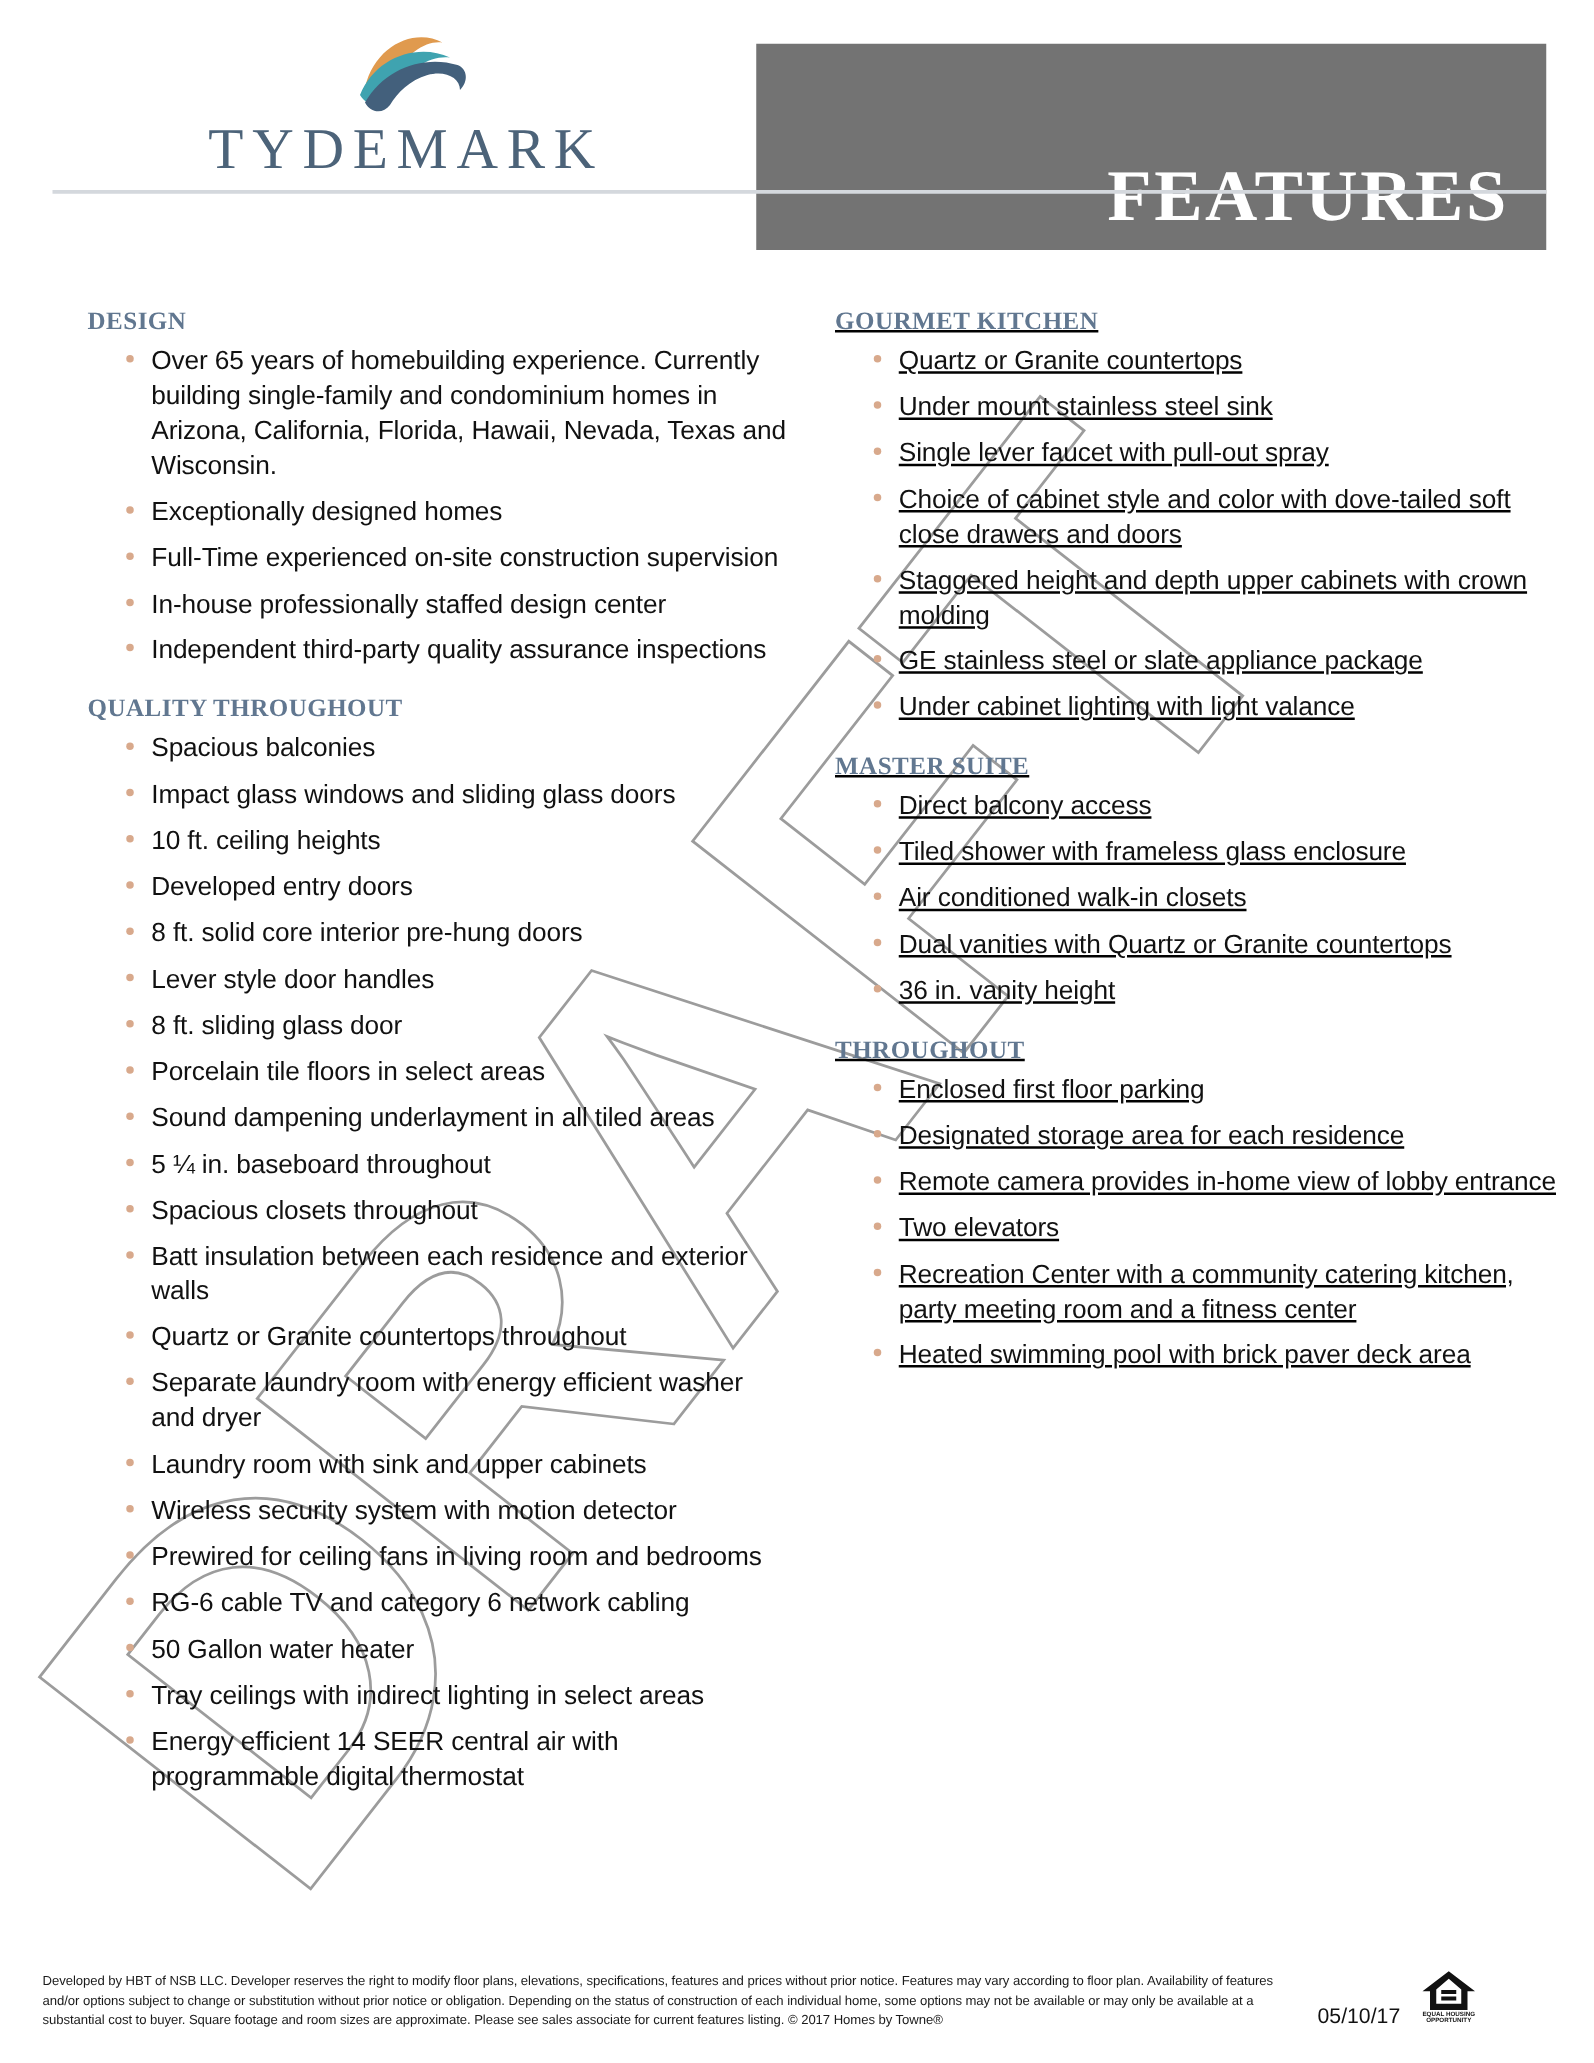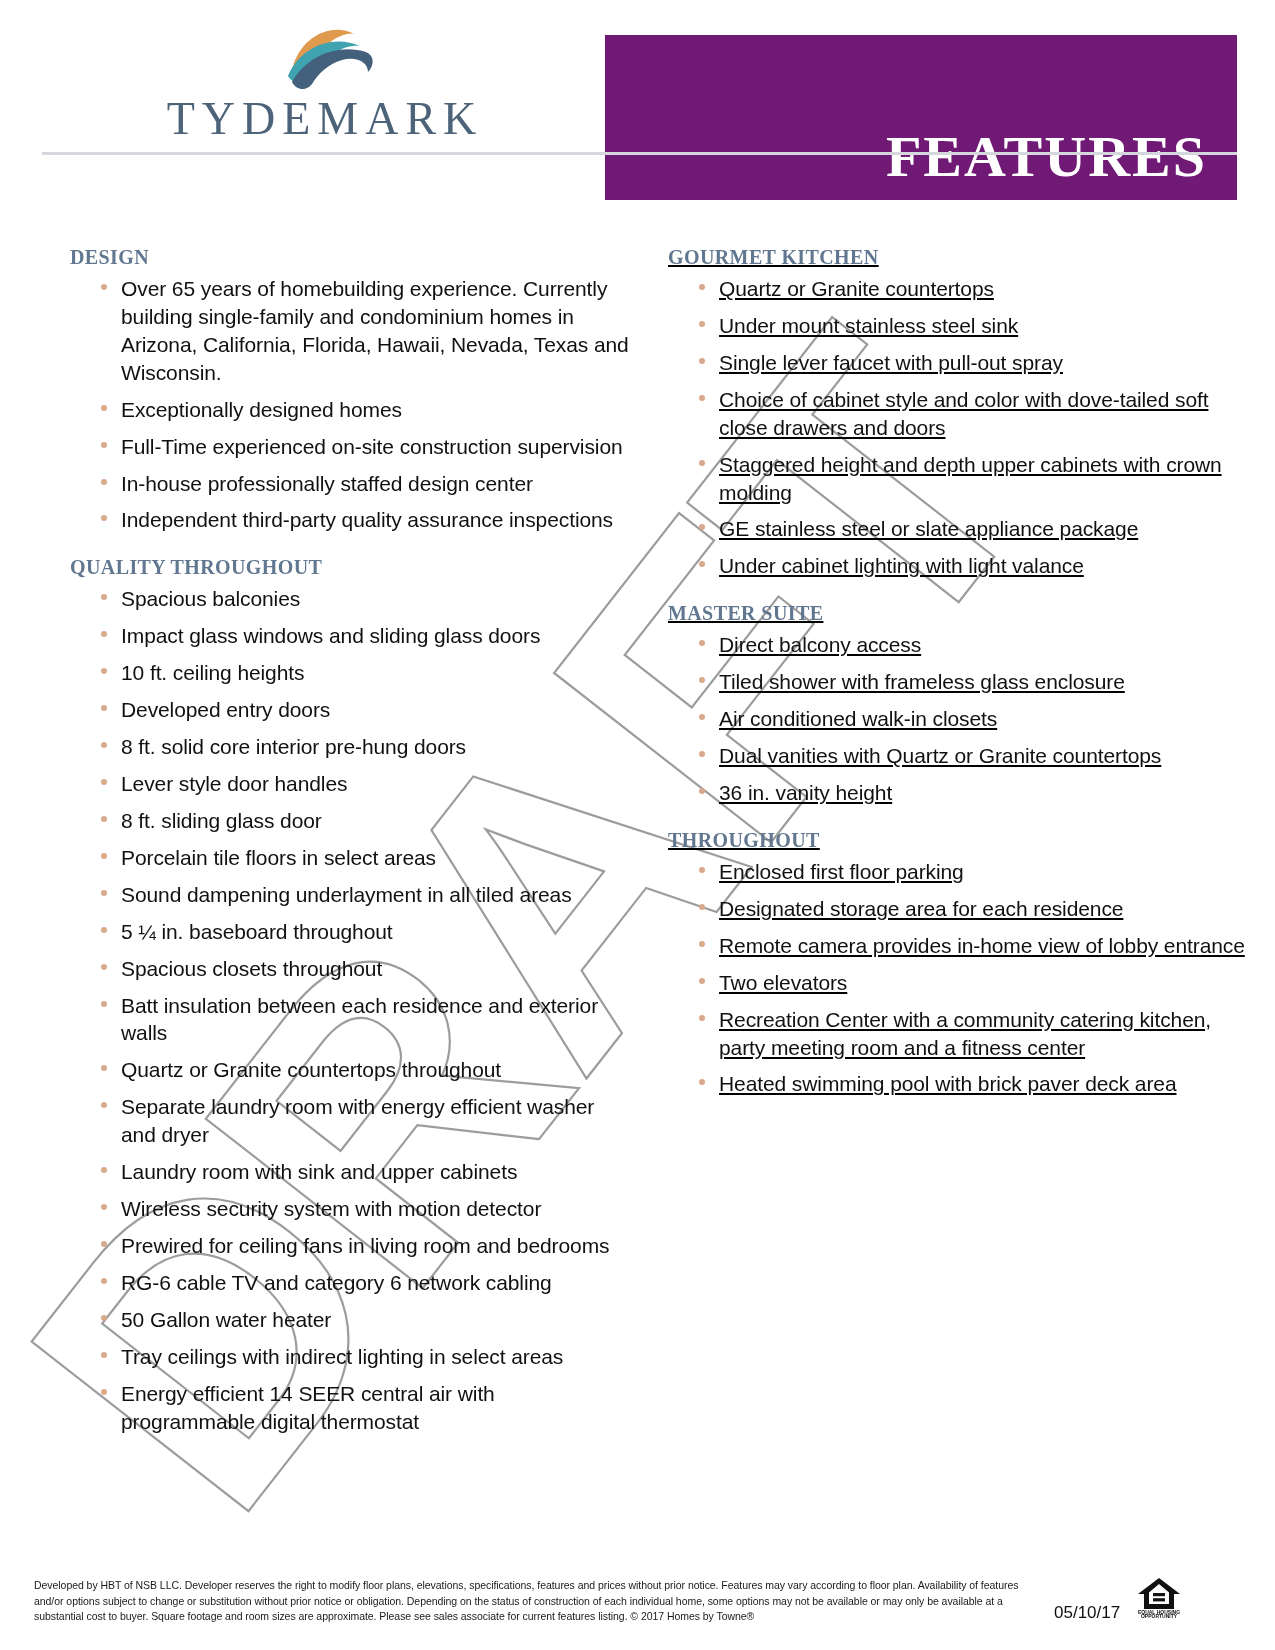--- a/index.html
+++ b/index.html
@@ -63,21 +63,21 @@
     color: #4c6379;
     line-height: 1;
     padding-bottom: 10px;
   }
   #features-banner {
     position: absolute;
     left: 605px;
     top: 35px;
     width: 632px;
     height: 165px;
-    background: #701a75;
+    background: #737373;
   }
   #features-title {
     position: absolute;
     right: 30px;
     bottom: 14px;
     color: #ffffff;
     font-family: "Liberation Serif", serif;
     font-weight: 700;
     font-size: 58px;
     letter-spacing: 2px;

